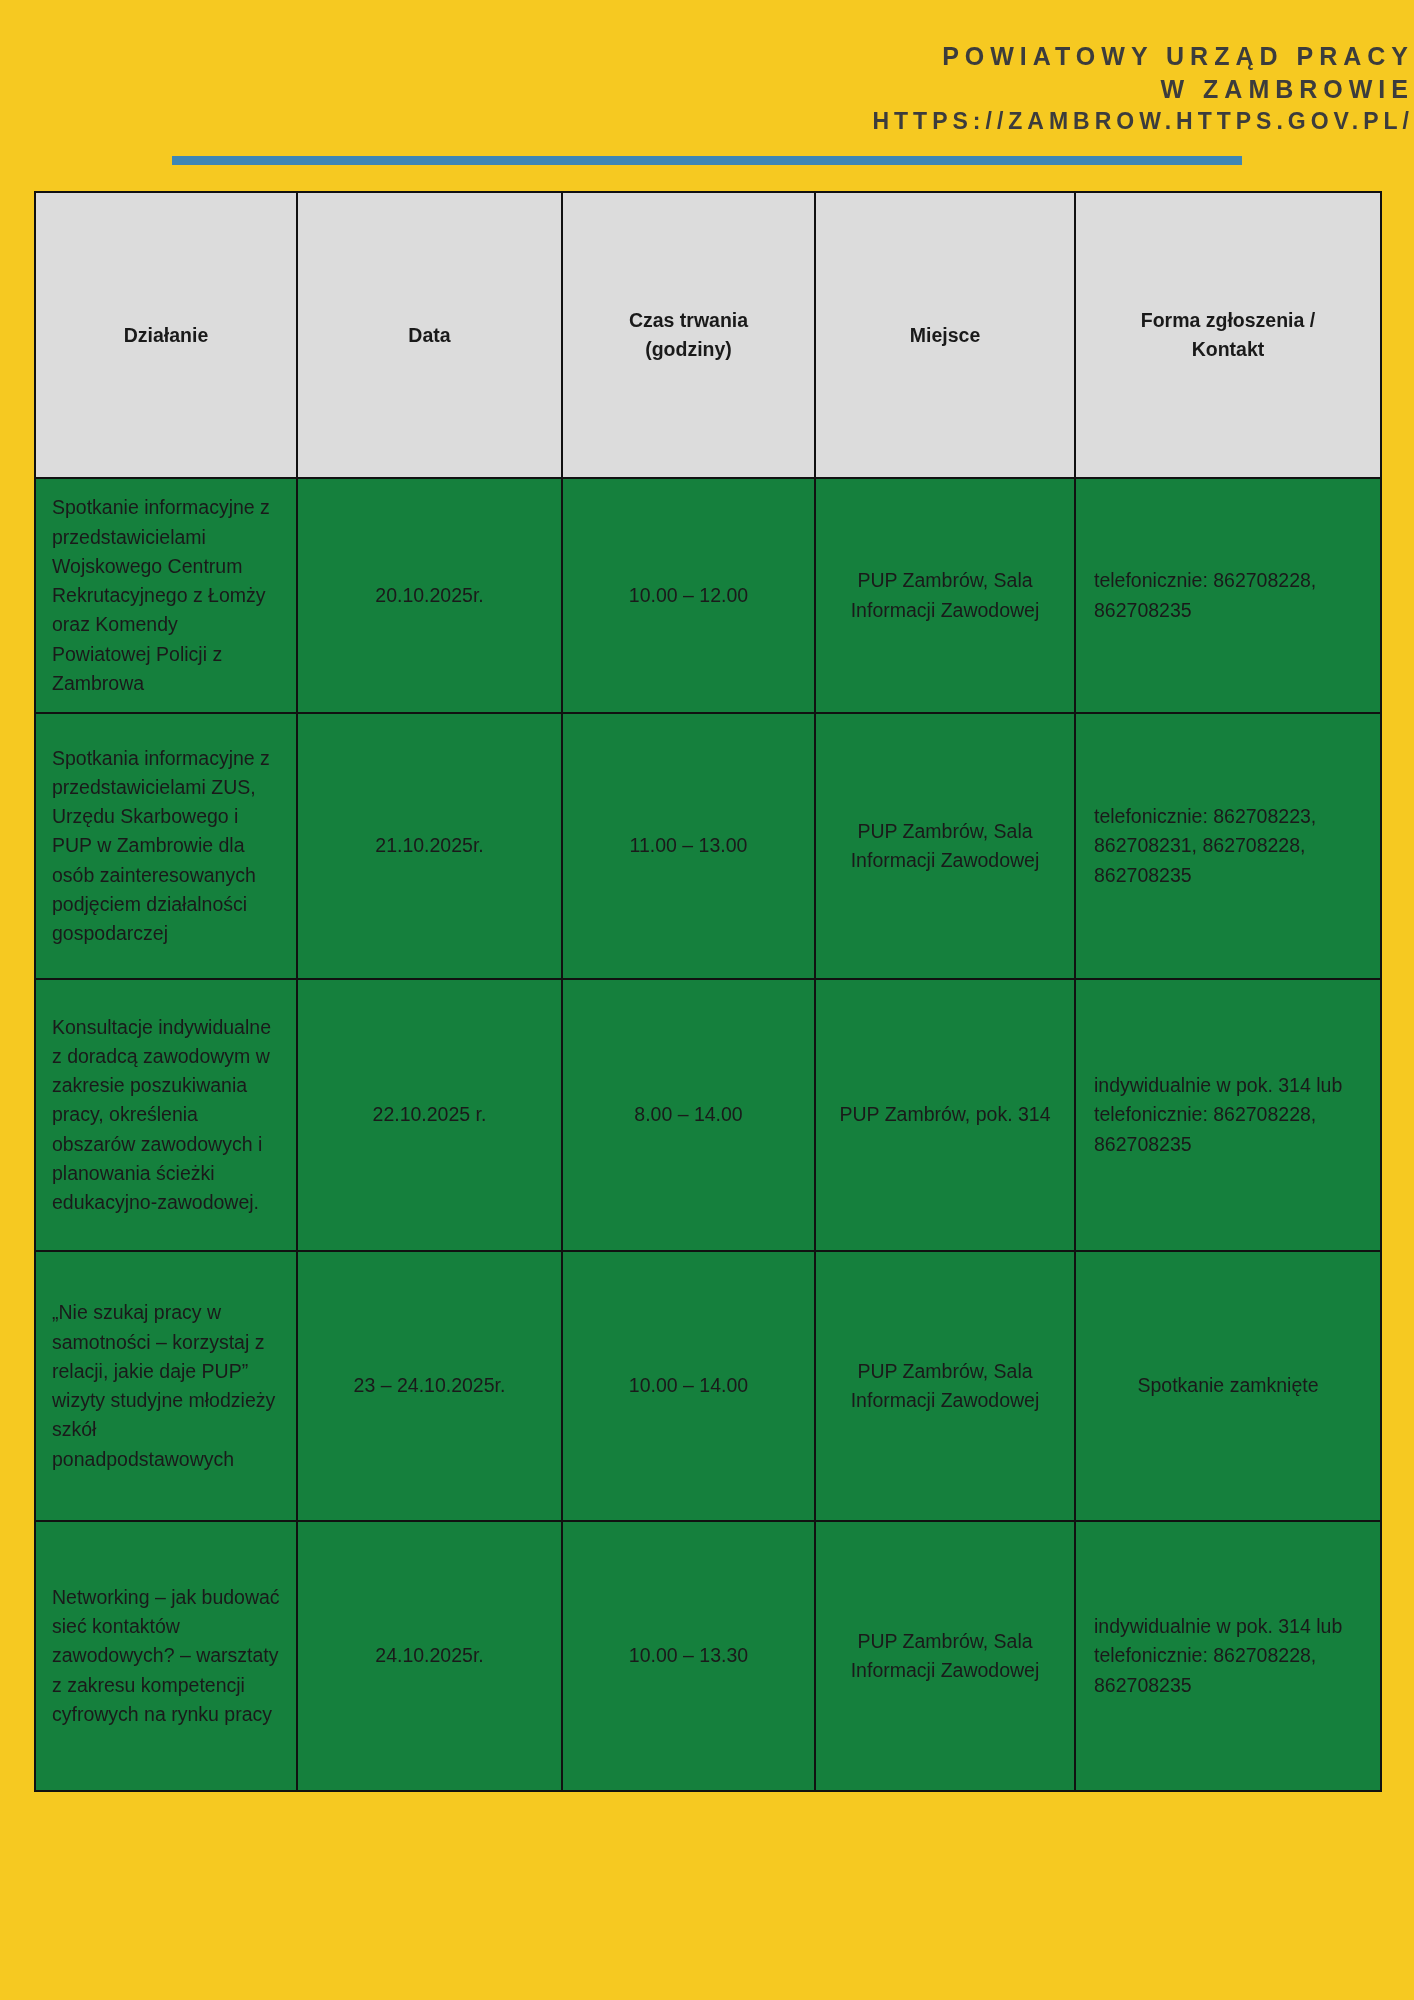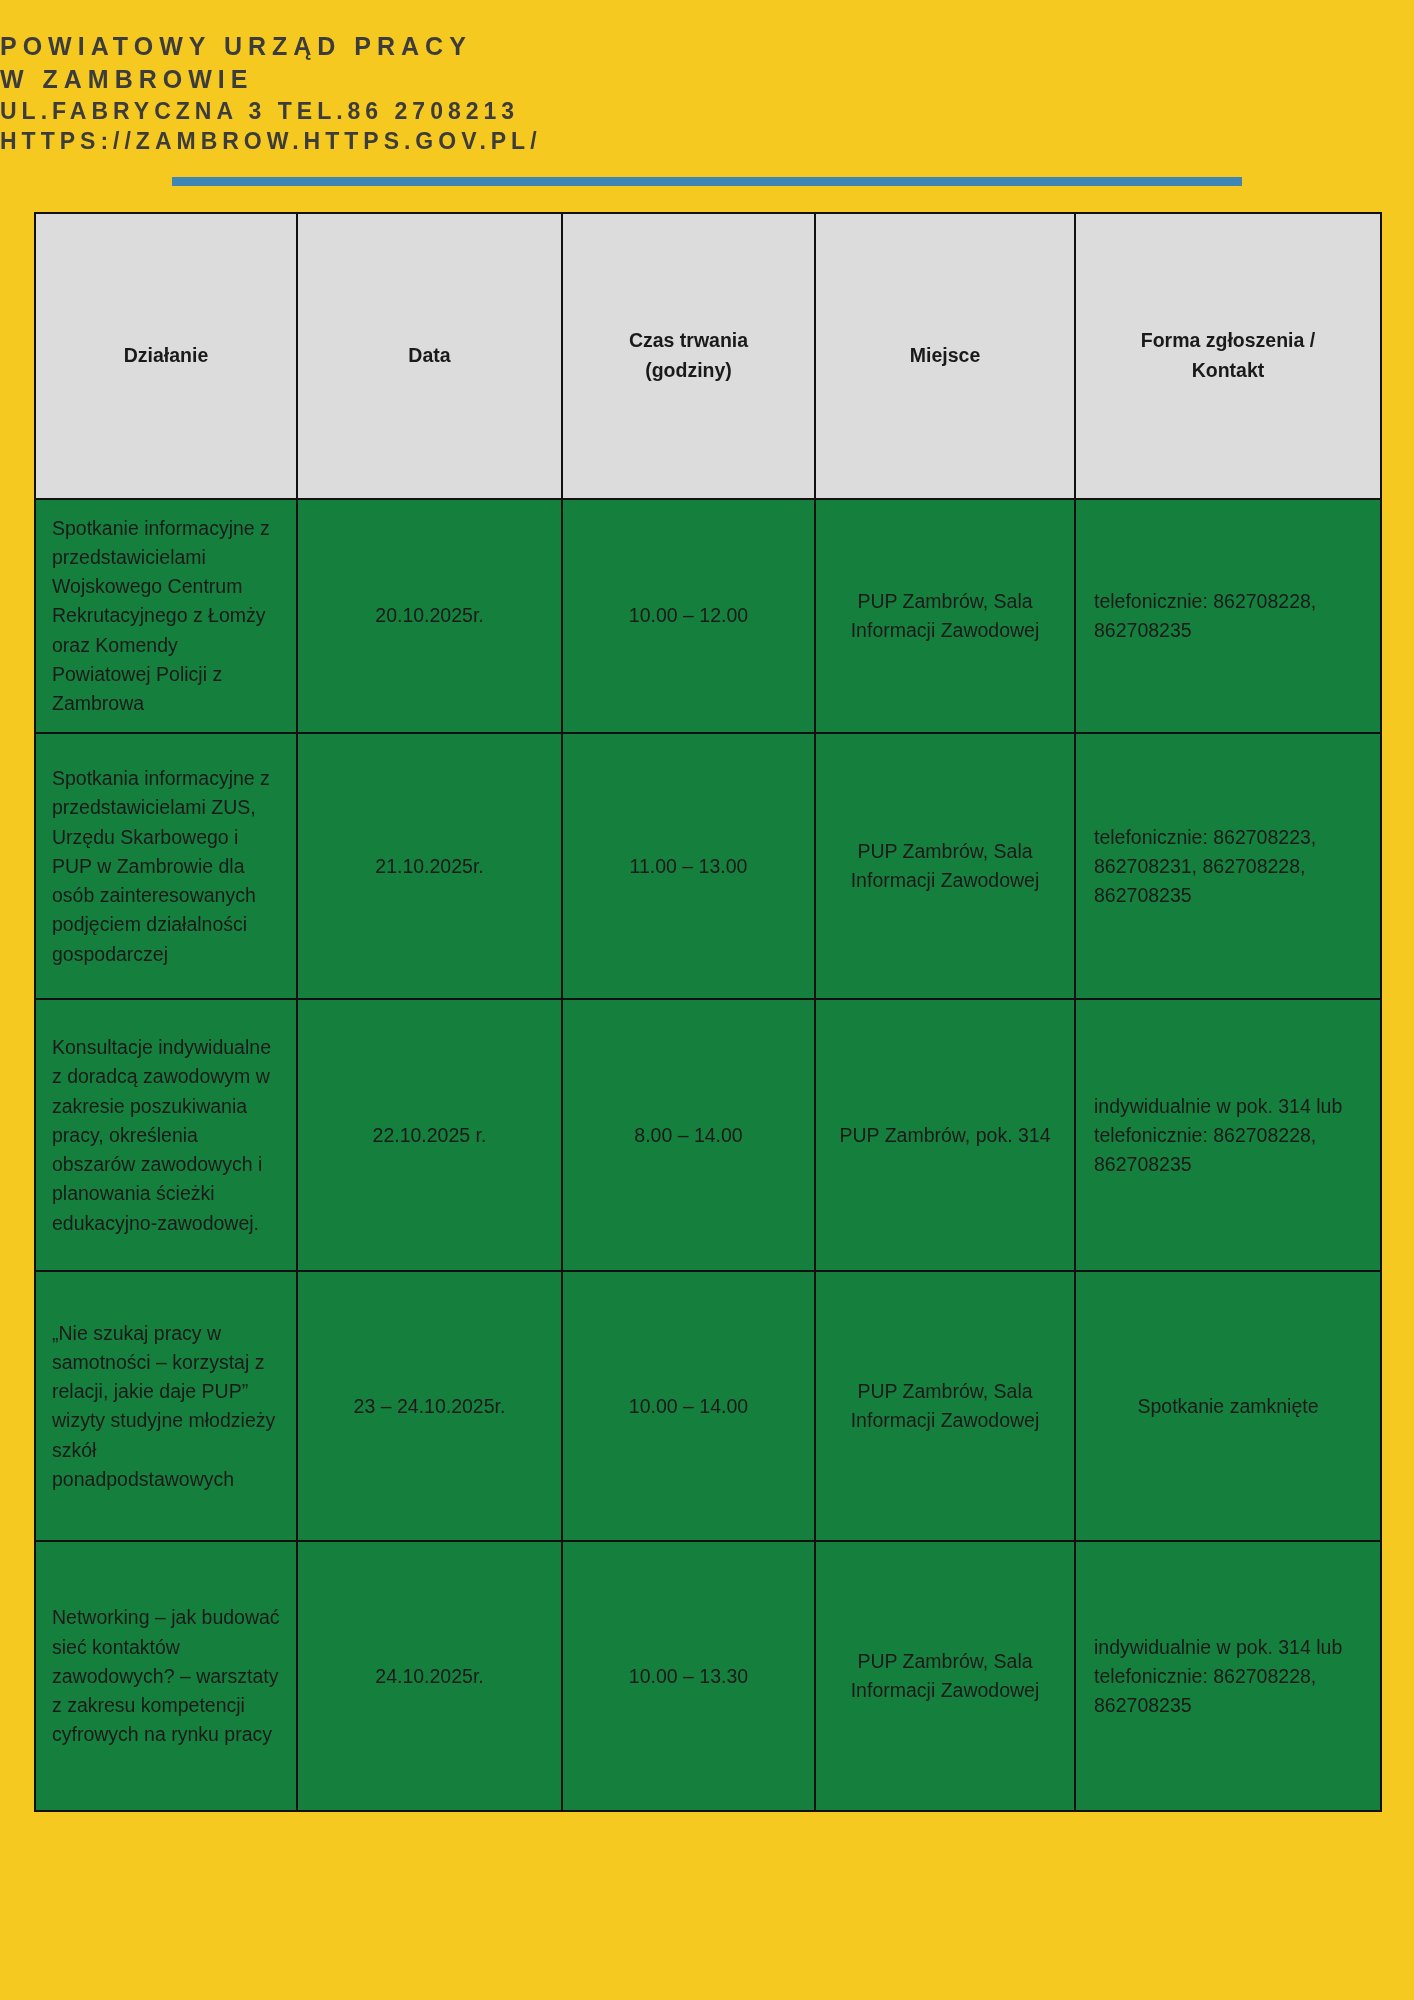--- a/index.html
+++ b/index.html
@@ -14,22 +14,22 @@
     color: #1a1a1a;
     overflow: hidden;
   }
   .page {
     position: relative;
     width: 1414px;
     height: 2000px;
     box-sizing: border-box;
   }
   .header {
-    padding-top: 30px;
-    text-align: left;
+    padding-top: 40px;
+    text-align: right;
   }
   .header-line {
     font-weight: bold;
     color: #3c3c3c;
     letter-spacing: 6px;
     font-size: 25px;
     line-height: 1.32;
     white-space: pre;
   }
   .header-line.small {
@@ -95,21 +95,20 @@
   .row-h5 { height: 270px; }
 </style>
 </head>
 <body>
 
 <div class="page">
 
   <div class="header">
     <div class="header-line">POWIATOWY URZĄD PRACY</div>
     <div class="header-line">W ZAMBROWIE</div>
-    <div class="header-line small">UL.FABRYCZNA 3 TEL.86 2708213</div>
     <div class="header-line small">HTTPS://ZAMBROW.HTTPS.GOV.PL/</div>
   </div>
 
   <div class="divider-wrap">
     <div class="divider"></div>
   </div>
 
   <div class="table-wrap">
     <table>
       <colgroup>

